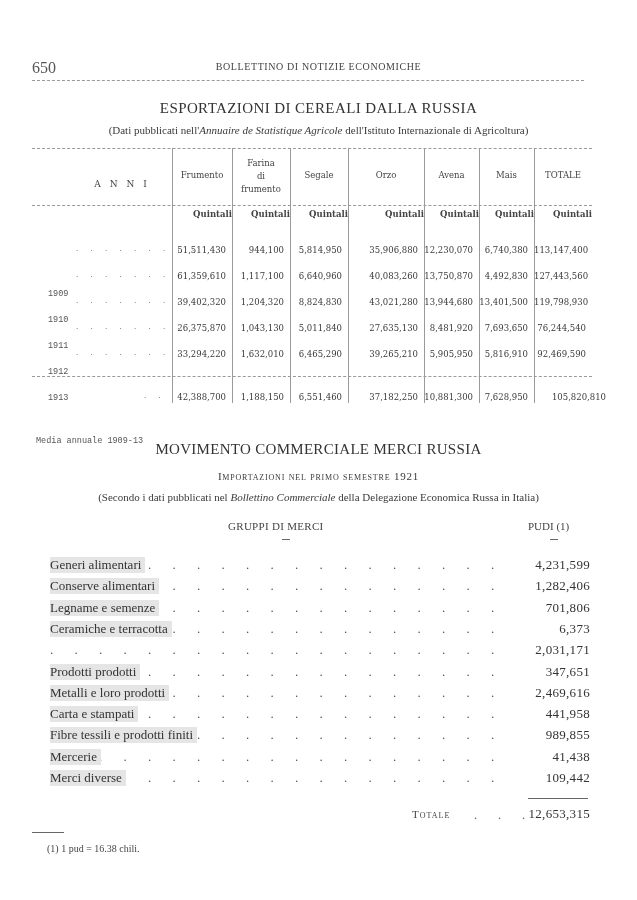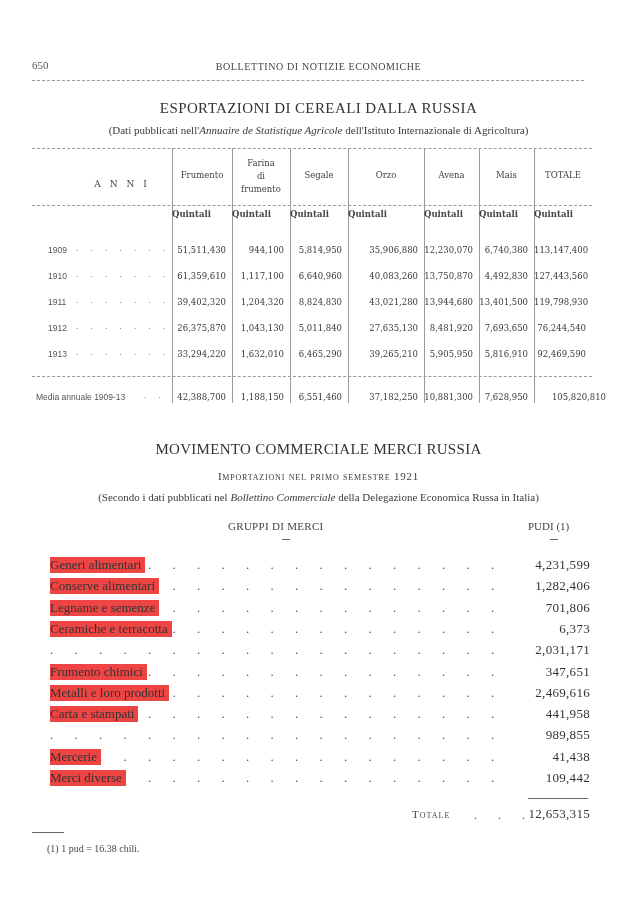--- a/index.html
+++ b/index.html
@@ -1,46 +1,46 @@
 <!DOCTYPE html>
 <html><head>
 <meta charset="utf-8">
 <style>
   html, body { margin: 0; padding: 0; background: #ffffff; }
   body { width: 637px; height: 900px; position: relative; overflow: hidden;
          font-family: "Liberation Serif", "DejaVu Serif", serif; color: #2a2a2a; }
   .abs { position: absolute; }
-  .page-num { left: 32px; top: 59px; font-size: 11px; color: #555; }
+  .page-num { left: 32px; top: 59px; font-size: 16px; color: #555; }
   .running-head { left: 0; width: 637px; top: 61px; text-align: center; font-size: 10px; letter-spacing: 0.6px; color: #444; }
   .head-rule { left: 32px; top: 80px; width: 552px; border-top: 1px dashed #9a9a9a; }
   .title1 { left: 0; width: 637px; top: 100px; text-align: center; font-size: 15px; letter-spacing: 0.4px; color: #333; }
   .subtitle1 { left: 0; width: 637px; top: 124px; text-align: center; font-size: 11px; color: #3a3a3a; }
   .subtitle1 i { font-style: italic; }
 
   
   .gtable { left: 32px; top: 148px; width: 560px; }
   .gt-rule { position: absolute; left: 0; width: 560px; border-top: 1px dashed #9a9a9a; }
   .vline { position: absolute; border-left: 1px solid #9a9a9a; }
   .hcell { position: absolute; text-align: center; font-family: "DejaVu Serif", serif; font-size: 8.5px; font-weight: normal; color: #444; }
-  .ucell { position: absolute; text-align: left; font-family: "DejaVu Serif", serif; font-size: 8.5px; font-weight: bold; color: #444; }
-  .year { position: absolute; left: 16px; font-family: Liberation Sans, sans-serif; font-size: 8.5px; color: #555; }
+  .ucell { position: absolute; text-align: right; font-family: "DejaVu Serif", serif; font-size: 8.5px; font-weight: bold; color: #444; }
+  .year { position: absolute; left: 16px; font-family: Liberation Mono, monospace; font-size: 8.5px; color: #555; margin-top: 44px; }
   .dots { position: absolute; left: 44px; width: 126px; font-size: 9px; color: #555; letter-spacing: 5px; overflow: hidden; white-space: nowrap; }
   .num { position: absolute; text-align: right; font-family: "DejaVu Serif", serif; font-size: 8.5px; color: #3a3a3a; }
 
   .title2 { left: 0; width: 637px; top: 441px; text-align: center; font-size: 15px; letter-spacing: 0.3px; color: #333; }
   .subtitle2 { left: 0; width: 637px; top: 470px; text-align: center; font-size: 11px; letter-spacing: 0.8px; color: #3a3a3a; font-variant: small-caps; }
   .subtitle3 { left: 0; width: 637px; top: 491px; text-align: center; font-size: 11px; color: #3a3a3a; }
   .subtitle3 i { font-style: italic; }
   .col-h1 { left: 228px; top: 520px; font-size: 11px; letter-spacing: 0.3px; color: #444; }
   .col-h2 { left: 528px; top: 520px; font-size: 11px; color: #444; }
   .dash1 { left: 282px; top: 539px; width: 8px; border-top: 1px solid #666; }
   .dash2 { left: 550px; top: 539px; width: 8px; border-top: 1px solid #666; }
 
   .mrow { position: absolute; left: 50px; width: 540px; height: 20px; font-size: 13px; color: #333; }
-  .mrow .label { position: absolute; left: 0; top: 0; background: #ef4444; padding-right: 4px; }
+  .mrow .label { position: absolute; left: 0; top: 0; background: #e5e5e5; padding-right: 4px; }
   .mrow .leader { position: absolute; left: 0; right: 78px; top: 0; overflow: hidden; white-space: nowrap; letter-spacing: 9px; color: #555; }
   .mrow .val { position: absolute; right: 0; top: 0; text-align: right; font-size: 13px; letter-spacing: 0.3px; }
 
   .tot-rule { left: 528px; top: 798px; width: 60px; border-top: 1px solid #666; }
   .tot-label { left: 412px; top: 808px; font-size: 11px; letter-spacing: 1px; font-variant: small-caps; color: #444; }
   .tot-dots { left: 474px; top: 808px; font-size: 12px; letter-spacing: 9px; color: #555; }
   .tot-val { left: 510px; width: 80px; top: 806px; text-align: right; font-size: 13px; letter-spacing: 0.3px; color: #333; }
   .fn-rule { left: 32px; top: 832px; width: 32px; border-top: 1px solid #666; }
   .footnote { left: 47px; top: 843px; font-size: 10px; color: #444; }
 </style>
@@ -180,35 +180,36 @@
       <div class="leader">. . . . . . . . . . . . . . . . . . . . . . . . . . . . . . . . . . .</div>
       <div class="label">Ceramiche e terracotta</div>
       <div class="val">6,373</div>
     </div>
     <div class="mrow" style="top: 642.2px;">
       <div class="leader">. . . . . . . . . . . . . . . . . . . . . . . . . . . . . . . . . . .</div>
       <div class="val">2,031,171</div>
     </div>
     <div class="mrow" style="top: 663.5px;">
       <div class="leader">. . . . . . . . . . . . . . . . . . . . . . . . . . . . . . . . . . .</div>
-      <div class="label">Frumento chimici</div>
+      <div class="label">Prodotti prodotti</div>
       <div class="val">347,651</div>
     </div>
     <div class="mrow" style="top: 684.8px;">
       <div class="leader">. . . . . . . . . . . . . . . . . . . . . . . . . . . . . . . . . . .</div>
       <div class="label">Metalli e loro prodotti</div>
       <div class="val">2,469,616</div>
     </div>
     <div class="mrow" style="top: 706.1px;">
       <div class="leader">. . . . . . . . . . . . . . . . . . . . . . . . . . . . . . . . . . .</div>
       <div class="label">Carta e stampati</div>
       <div class="val">441,958</div>
     </div>
     <div class="mrow" style="top: 727.4px;">
       <div class="leader">. . . . . . . . . . . . . . . . . . . . . . . . . . . . . . . . . . .</div>
+      <div class="label">Fibre tessili e prodotti finiti</div>
       <div class="val">989,855</div>
     </div>
     <div class="mrow" style="top: 748.7px;">
       <div class="leader">. . . . . . . . . . . . . . . . . . . . . . . . . . . . . . . . . . .</div>
       <div class="label">Mercerie</div>
       <div class="val">41,438</div>
     </div>
     <div class="mrow" style="top: 770px;">
       <div class="leader">. . . . . . . . . . . . . . . . . . . . . . . . . . . . . . . . . . .</div>
       <div class="label">Merci diverse</div>

